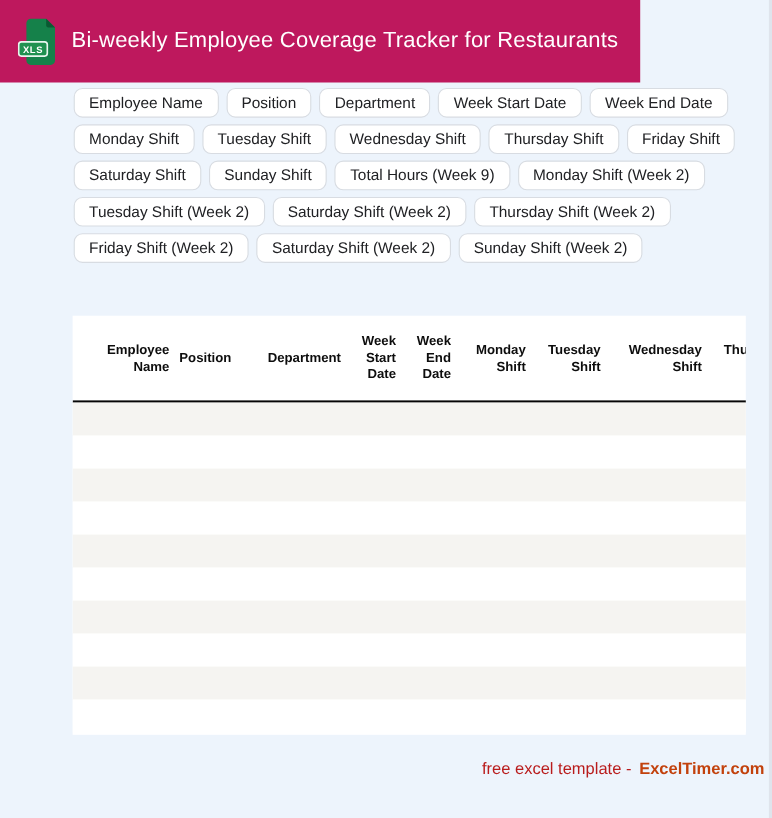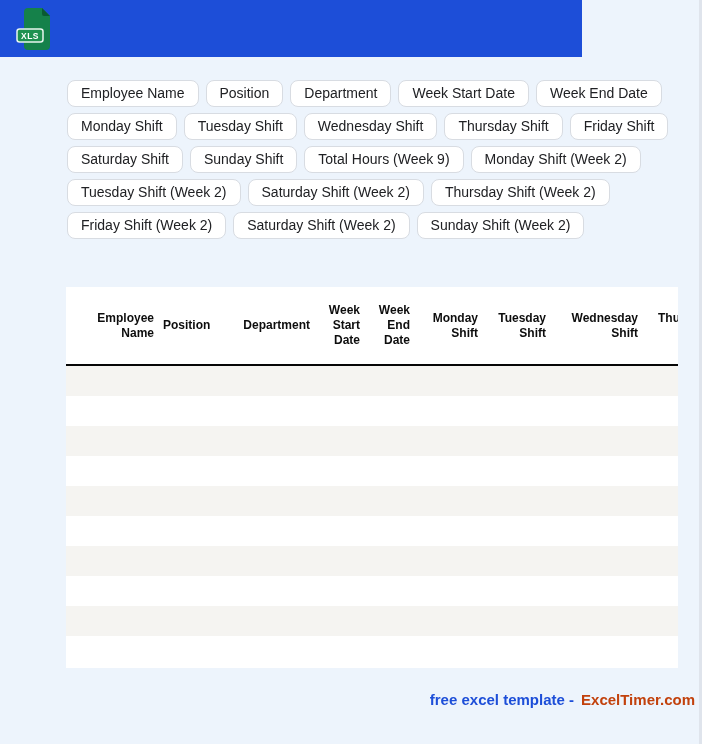--- a/index.html
+++ b/index.html
@@ -7,22 +7,22 @@
     width:702px;height:744px;position:relative;overflow:hidden;
     background:#EDF4FC;
     font-family:"Liberation Sans",sans-serif;
   }
   .right-edge{
     position:absolute;top:0;right:0;width:3px;height:744px;
     background:#DFE4EC;
   }
   
   .header-bar{
-    position:absolute;top:0;left:0;width:582px;height:57px;
-    background:#1d4ed8;display:flex;align-items:center;
+    position:absolute;top:0;left:0;width:582px;height:75px;
+    background:#be185d;display:flex;align-items:center;
   }
   .file-icon{margin-left:16px;width:36px;height:44px;flex:0 0 auto;}
   .header-title{
     color:#FFFFFF;font-size:20px;margin-left:13px;white-space:nowrap;
     letter-spacing:0.2px;
   }
   
   .chips{
     position:absolute;top:80px;left:67px;width:600px;
     display:flex;flex-direction:column;gap:6px;
@@ -47,33 +47,34 @@
     box-sizing:border-box;flex:0 0 auto;
     padding-left:9px;text-align:right;
     font-weight:bold;font-size:12px;line-height:15px;color:#0D0D0D;
   }
   .trow{width:646px;height:30px;}
   
   .footer{
     position:absolute;top:691px;right:7px;
     font-size:15px;display:flex;align-items:baseline;gap:7px;
   }
-  .footer-text{color:#1d4ed8;font-weight:bold;}
+  .footer-text{color:#b91c1c;}
   .footer-brand{color:#c2410c;font-weight:bold;}
 </style>
 </head>
 <body>
 
 <div class="header-bar">
   <svg class="file-icon" viewBox="0 0 36 44" xmlns="http://www.w3.org/2000/svg">
     <path d="M12 1 h14 l8 8 v30 a4 4 0 0 1 -4 4 H12 a4 4 0 0 1 -4 -4 V5 a4 4 0 0 1 4 -4 z" fill="#15814A"></path>
     <path d="M26 1 l8 8 h-6 a2 2 0 0 1 -2 -2 z" fill="#0A5A32"></path>
     <rect x="1" y="22" width="26" height="13" rx="2.5" fill="#1F9150" stroke="#E8F5EE" stroke-width="1.5"></rect>
     <text x="14" y="32" text-anchor="middle" font-family="Liberation Sans, sans-serif" font-size="8.5" font-weight="bold" letter-spacing="0.5" fill="#FFFFFF">XLS</text>
   </svg>
+  <div class="header-title">Bi-weekly Employee Coverage Tracker for Restaurants</div>
 </div>
 
 <div class="chips">
     <div class="chip-row">
       <div class="chip">Employee Name</div>
       <div class="chip">Position</div>
       <div class="chip">Department</div>
       <div class="chip">Week Start Date</div>
       <div class="chip">Week End Date</div>
     </div>

